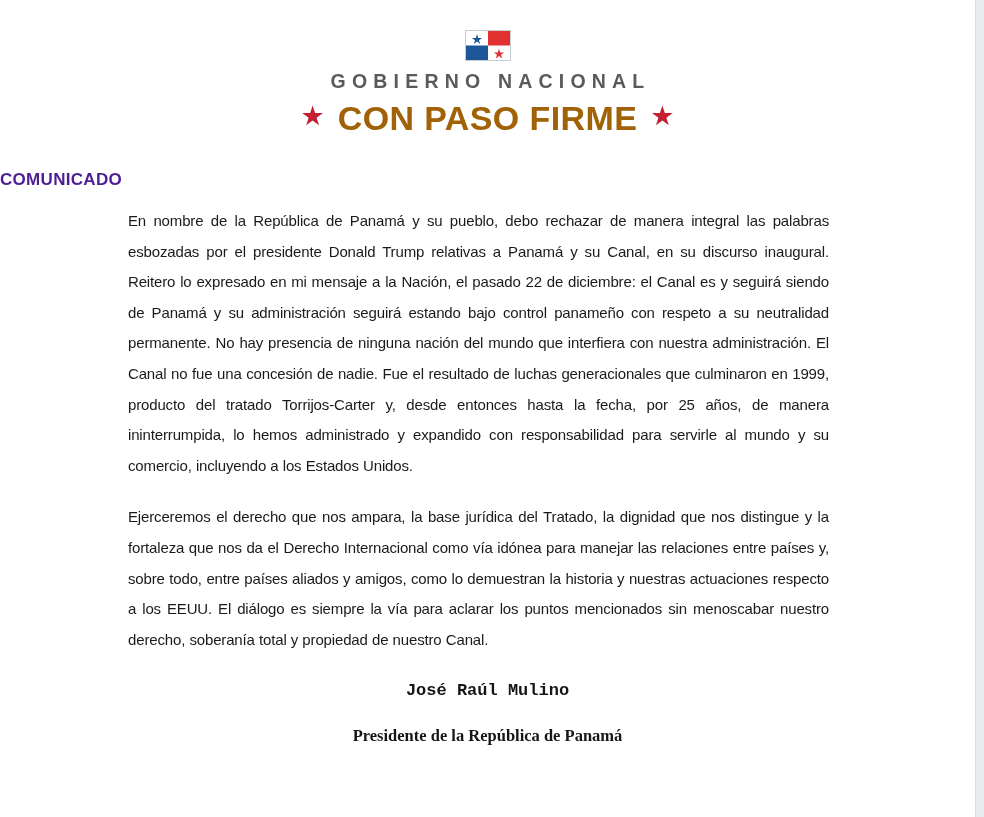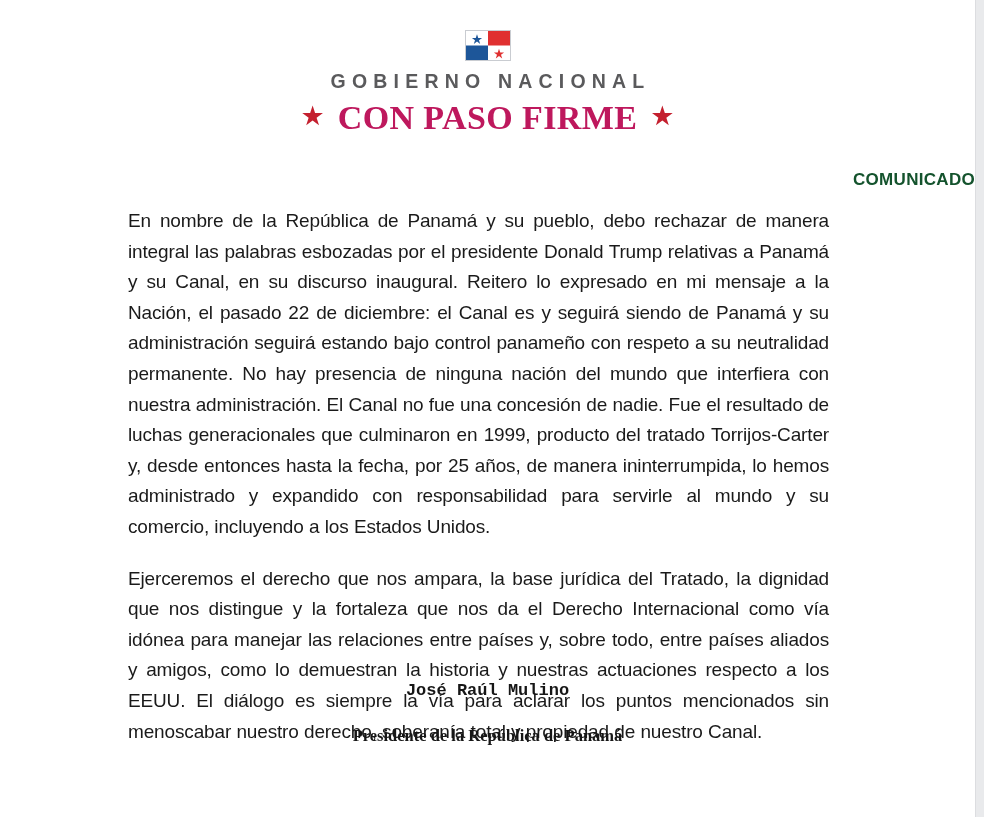--- a/index.html
+++ b/index.html
@@ -77,49 +77,48 @@
     font-size: 27px;
     line-height: 1;
     position: relative;
     top: -1px;
   }
   .slogan-text {
     display: inline-block;
     vertical-align: middle;
     font-size: 34px;
     font-weight: 700;
-    color: #be185d;
+    color: #a16207;
     letter-spacing: 0.4px;
     padding: 0 13px;
     line-height: 1;
-    font-family: Liberation Serif, serif;
   }
 
   
   .doc-title {
     position: absolute;
     left: 0;
     top: 170px;
     width: 975px;
-    text-align: right;
+    text-align: left;
     font-size: 17px;
     font-weight: 700;
-    color: #14532d;
+    color: #4c1d95;
     letter-spacing: 0.3px;
   }
 
   .body-block {
     position: absolute;
     left: 128px;
     top: 206px;
     width: 717px;
   }
   .body-paragraph {
     margin: 0 16px 21px 0;
-    font-size: 19px;
+    font-size: 15px;
     line-height: 30.6px;
     color: #1a1a1a;
     text-align: justify;
     text-justify: inter-word;
     letter-spacing: -0.15px;
     word-spacing: 0.2px;
   }
   .body-paragraph:last-child { margin-bottom: 0; }
 
   

